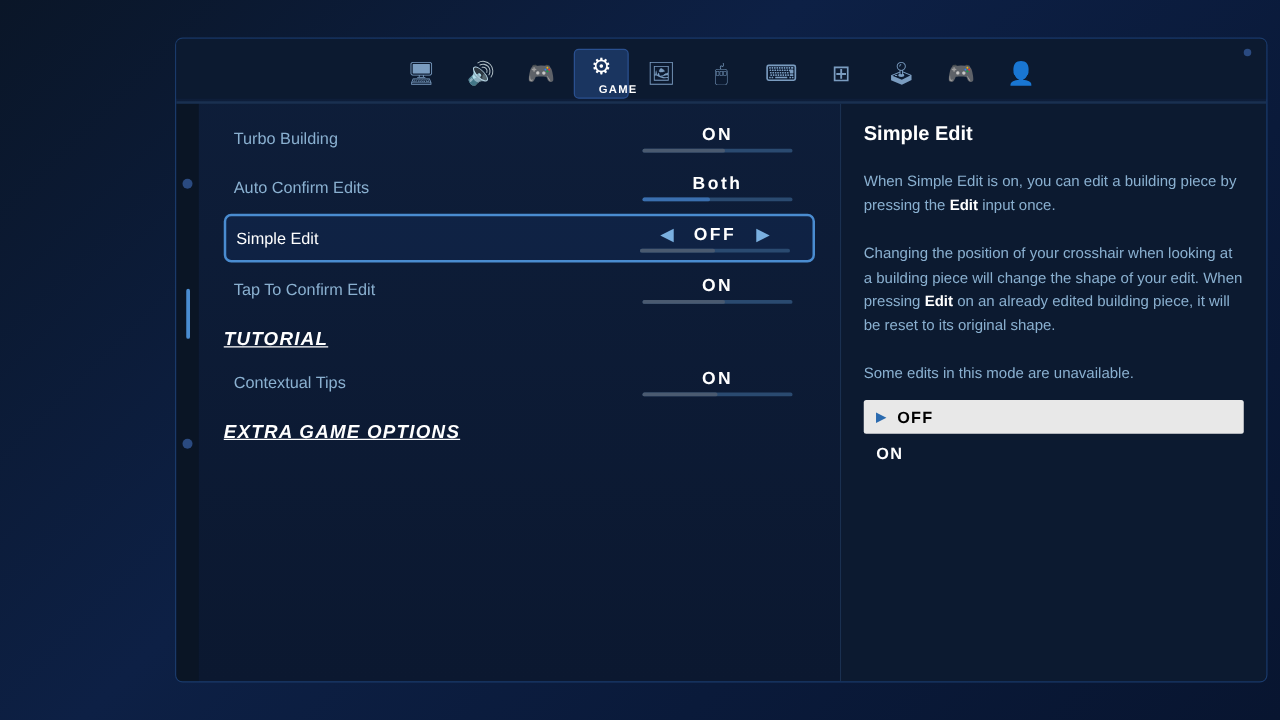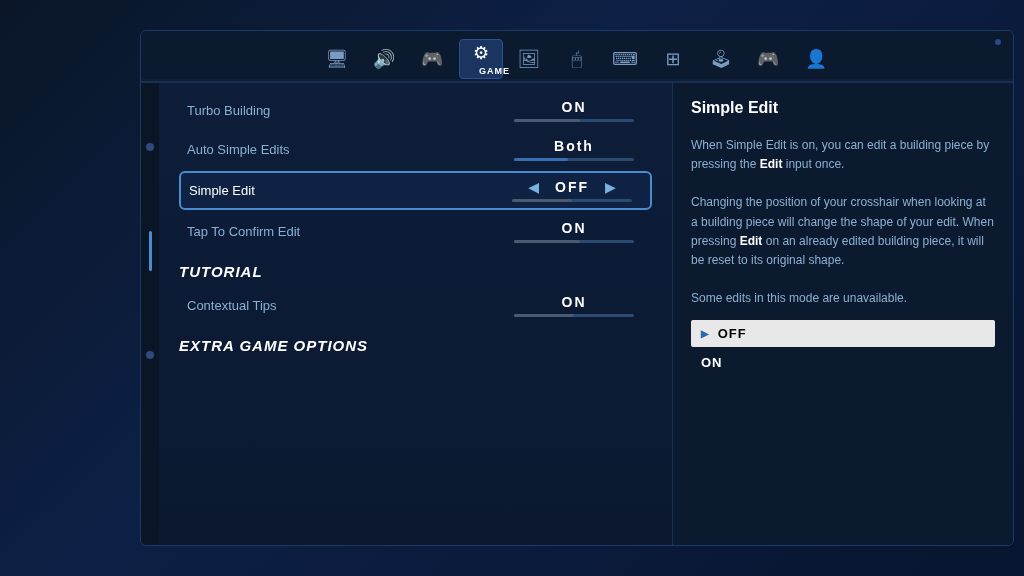--- a/index.html
+++ b/index.html
@@ -89,20 +89,21 @@
     }
 
     
     .section-header {
       font-style: italic;
       font-weight: bold;
       font-size: 15px;
       color: #ffffff;
       margin: 14px 0 8px 0;
       letter-spacing: 1px;
+      text-decoration: underline;
     }
 
     
     .setting-row {
       display: flex;
       align-items: center;
       justify-content: space-between;
       padding: 6px 8px;
       margin-bottom: 4px;
       border-radius: 4px;
@@ -324,21 +325,21 @@
         <span class="setting-label">Turbo Building</span>
         <div class="setting-value-wrap">
           <span class="setting-value">ON</span>
           <div class="setting-slider">
             <div class="slider-fill gray" style="width:55%;"></div>
           </div>
         </div>
       </div>
 
       <div class="setting-row">
-        <span class="setting-label">Auto Simple Edits</span>
+        <span class="setting-label">Auto Confirm Edits</span>
         <div class="setting-value-wrap">
           <span class="setting-value">Both</span>
           <div class="setting-slider">
             <div class="slider-fill blue" style="width:45%;"></div>
           </div>
         </div>
       </div>
 
       <div class="setting-row selected">
         <span class="setting-label" style="color:#ffffff;">Simple Edit</span>

